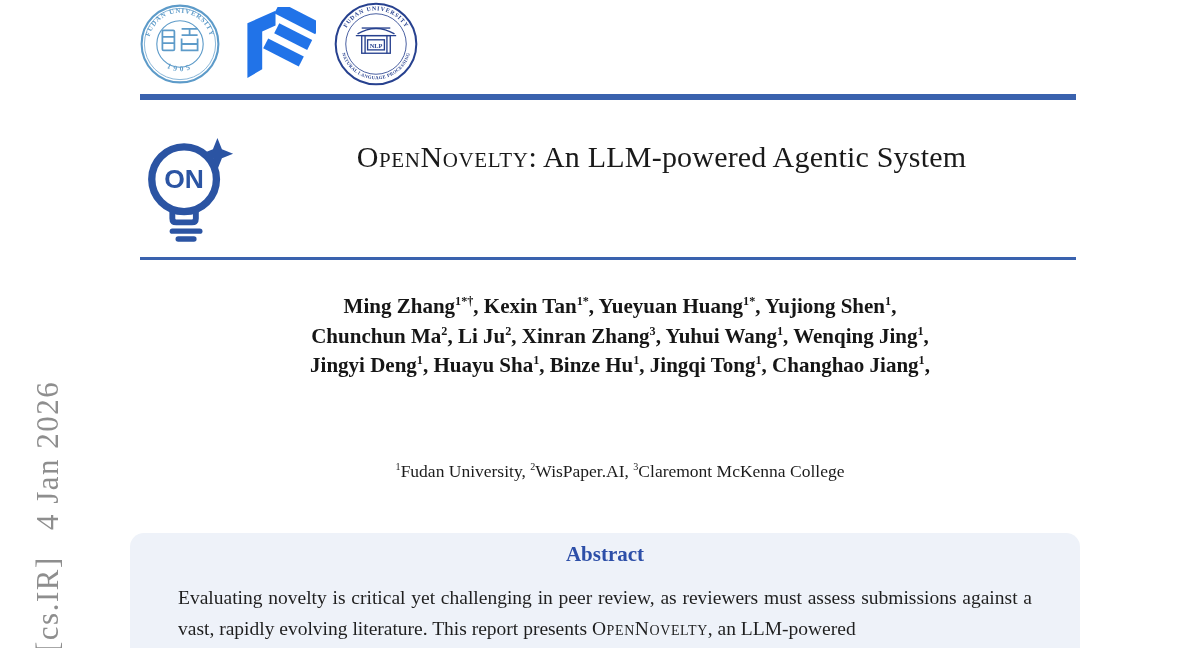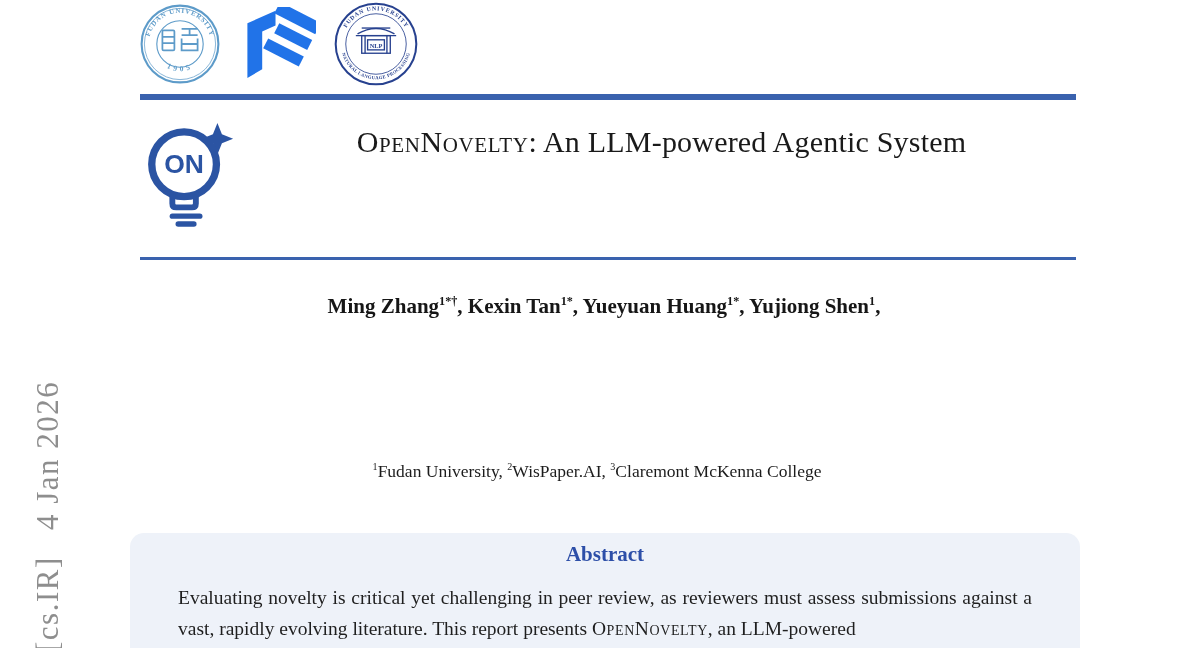--- a/index.html
+++ b/index.html
@@ -17,37 +17,37 @@
     font-size:31px;letter-spacing:1.5px;color:var(--sidebar_gray);
     white-space:nowrap;
   }
 
   .logo-row{position:absolute;left:140px;top:2px;display:flex;align-items:center;gap:18px;}
   .logo-row svg{display:block;}
 
   .rule-thick{position:absolute;left:140px;top:94px;width:936px;height:6px;background:var(--rule_blue);}
   .rule-thin{position:absolute;left:140px;top:257px;width:936px;height:3px;background:var(--rule_blue);}
 
-  .title-row{position:absolute;left:140px;top:118px;width:936px;display:flex;align-items:flex-start;}
+  .title-row{position:absolute;left:140px;top:133px;width:936px;display:flex;align-items:flex-start;}
   .title-icon{flex:0 0 107px;padding-top:2px;}
   .title-text{
     flex:1;text-align:center;font-size:30px;font-weight:normal;line-height:38px;
     color:var(--title_text);padding-top:5px;letter-spacing:.2px;
   }
   .title-text .line{display:block;}
   .sc{font-variant:small-caps;letter-spacing:.6px;}
 
   .authors{
-    position:absolute;left:136px;top:292px;width:936px;text-align:center;
+    position:absolute;left:152px;top:292px;width:936px;text-align:center;
     font-size:21px;font-weight:bold;line-height:29.6px;color:#161616;
   }
   .authors sup,.affiliations sup{font-size:58%;line-height:0;}
 
   .affiliations{
-    position:absolute;left:129px;top:461px;width:936px;text-align:center;
+    position:absolute;left:152px;top:461px;width:936px;text-align:center;
     font-size:17.5px;color:#1c1c1c;
   }
 
   .abstract-card{
     position:absolute;left:130px;top:533px;width:950px;height:200px;
     background:var(--abstract_bg);border-radius:14px;
   }
   .abstract-card h2{
     margin-top:9px;text-align:center;font-size:21px;font-weight:bold;
     color:var(--abstract_heading);
@@ -144,20 +144,22 @@
     </div>
     <h1 class="title-text">
       <span class="line"><span class="sc">OpenNovelty</span><span>: An LLM-powered Agentic System</span></span>
     </h1>
   </div>
 
   <div class="rule-thin"></div>
 
   <div class="authors">
       <div><span>Ming Zhang</span><sup>1*†</sup>, <span>Kexin Tan</span><sup>1*</sup>, <span>Yueyuan Huang</span><sup>1*</sup>, <span>Yujiong Shen</span><sup>1</sup>,</div>
+      <div><span>Chunchun Ma</span><sup>2</sup>, <span>Li Ju</span><sup>2</sup>, <span>Xinran Zhang</span><sup>3</sup>, <span>Yuhui Wang</span><sup>1</sup>, <span>Wenqing Jing</span><sup>1</sup>,</div>
+      <div><span>Jingyi Deng</span><sup>1</sup>, <span>Huayu Sha</span><sup>1</sup>, <span>Binze Hu</span><sup>1</sup>, <span>Jingqi Tong</span><sup>1</sup>, <span>Changhao Jiang</span><sup>1</sup>,</div>
     </div>
 
   <div class="affiliations"><sup>1</sup><span>Fudan University</span>, <sup>2</sup><span>WisPaper.AI</span>, <sup>3</sup><span>Claremont McKenna College</span></div>
 
   <section class="abstract-card">
     <h2>Abstract</h2>
     <p><span>Evaluating novelty is critical yet challenging in peer review, as reviewers must assess submissions against a vast, rapidly evolving literature. This report presents </span><span class="sc">OpenNovelty</span><span>, an LLM-powered</span></p>
   </section>
 
 </div>

